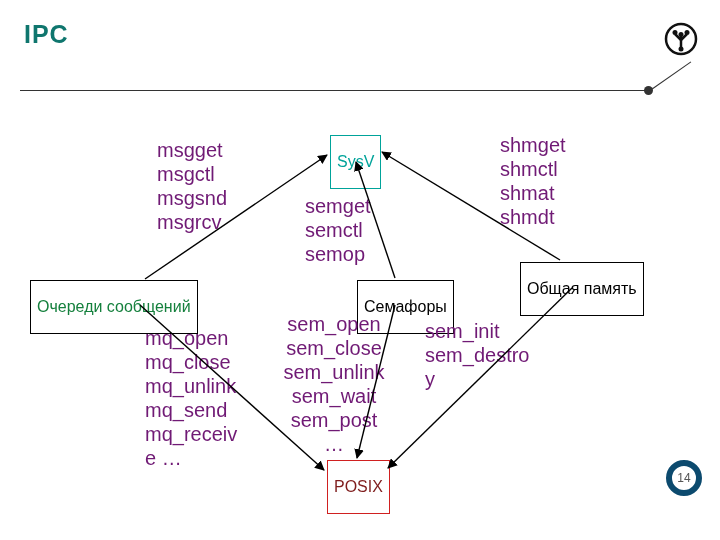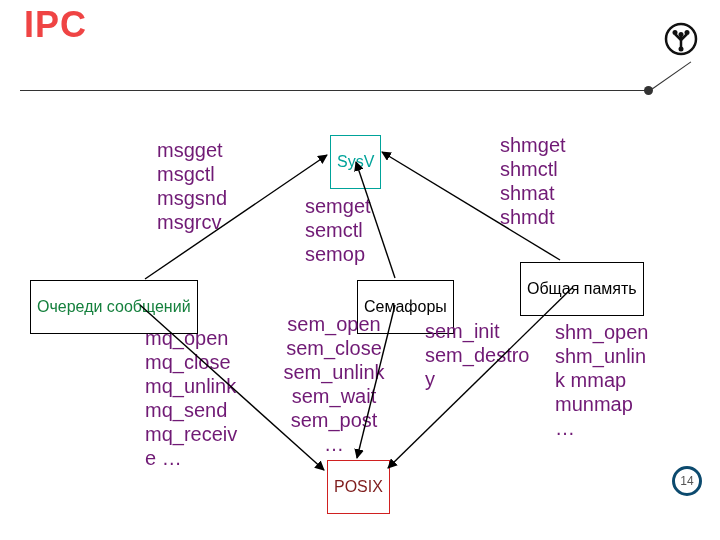--- a/index.html
+++ b/index.html
@@ -12,24 +12,24 @@
     overflow: hidden;
   }
   .slide {
     position: relative;
     width: 720px;
     height: 540px;
   }
   .title {
     position: absolute;
     left: 24px;
-    top: 4px;
-    font-size: 36px;
+    top: 20px;
+    font-size: 25px;
     font-weight: bold;
-    color: #ef4444;
+    color: #0f766e;
     letter-spacing: 1px;
   }
   .hr-line {
     position: absolute;
     left: 20px;
     top: 90px;
     width: 630px;
     height: 0;
     border-top: 1.5px solid #333;
   }
@@ -56,21 +56,21 @@
     position: absolute;
     right: 22px;
     top: 22px;
   }
   .pagebadge {
     position: absolute;
     right: 18px;
     bottom: 44px;
     width: 24px;
     height: 24px;
-    border: 3px solid #0c4a6e;
+    border: 6px solid #0c4a6e;
     border-radius: 50%;
     font-size: 12px;
     color: #555;
     display: flex;
     align-items: center;
     justify-content: center;
   }
   .node {
     position: absolute;
     border: 1px solid;
@@ -136,21 +136,20 @@
   <div class="node n-left">Очереди сообщений</div>
   <div class="node n-mid">Семафоры</div>
   <div class="node n-right">Общая память</div>
 
   <div class="textblk tb-msg">msgget msgctl msgsnd msgrcv</div>
   <div class="textblk tb-shm-sysv">shmget shmctl shmat shmdt</div>
   <div class="textblk tb-sem-sysv">semget semctl semop</div>
   <div class="textblk tb-mq">mq_open mq_close mq_unlink mq_send mq_receive …</div>
   <div class="textblk tb-sem-named">sem_open sem_close sem_unlink sem_wait sem_post …</div>
   <div class="textblk tb-sem-unn">sem_init sem_destroy</div>
-  <div class="textblk tb-shm-posix">shm_open shm_unlink mmap munmap …</div>
 
   <svg class="arrows">
     <defs>
       <marker id="ah" viewBox="0 0 10 10" refX="9" refY="5" markerWidth="7" markerHeight="7" orient="auto-start-reverse">
         <path d="M 0 0 L 10 5 L 0 10 z" fill="#000"></path>
       </marker>
     </defs>
 
     <line x1="145" y1="279" x2="327" y2="155" stroke="#000" stroke-width="1.4" marker-end="url(#ah)"></line>
     <line x1="395" y1="278" x2="356" y2="162" stroke="#000" stroke-width="1.4" marker-end="url(#ah)"></line>

